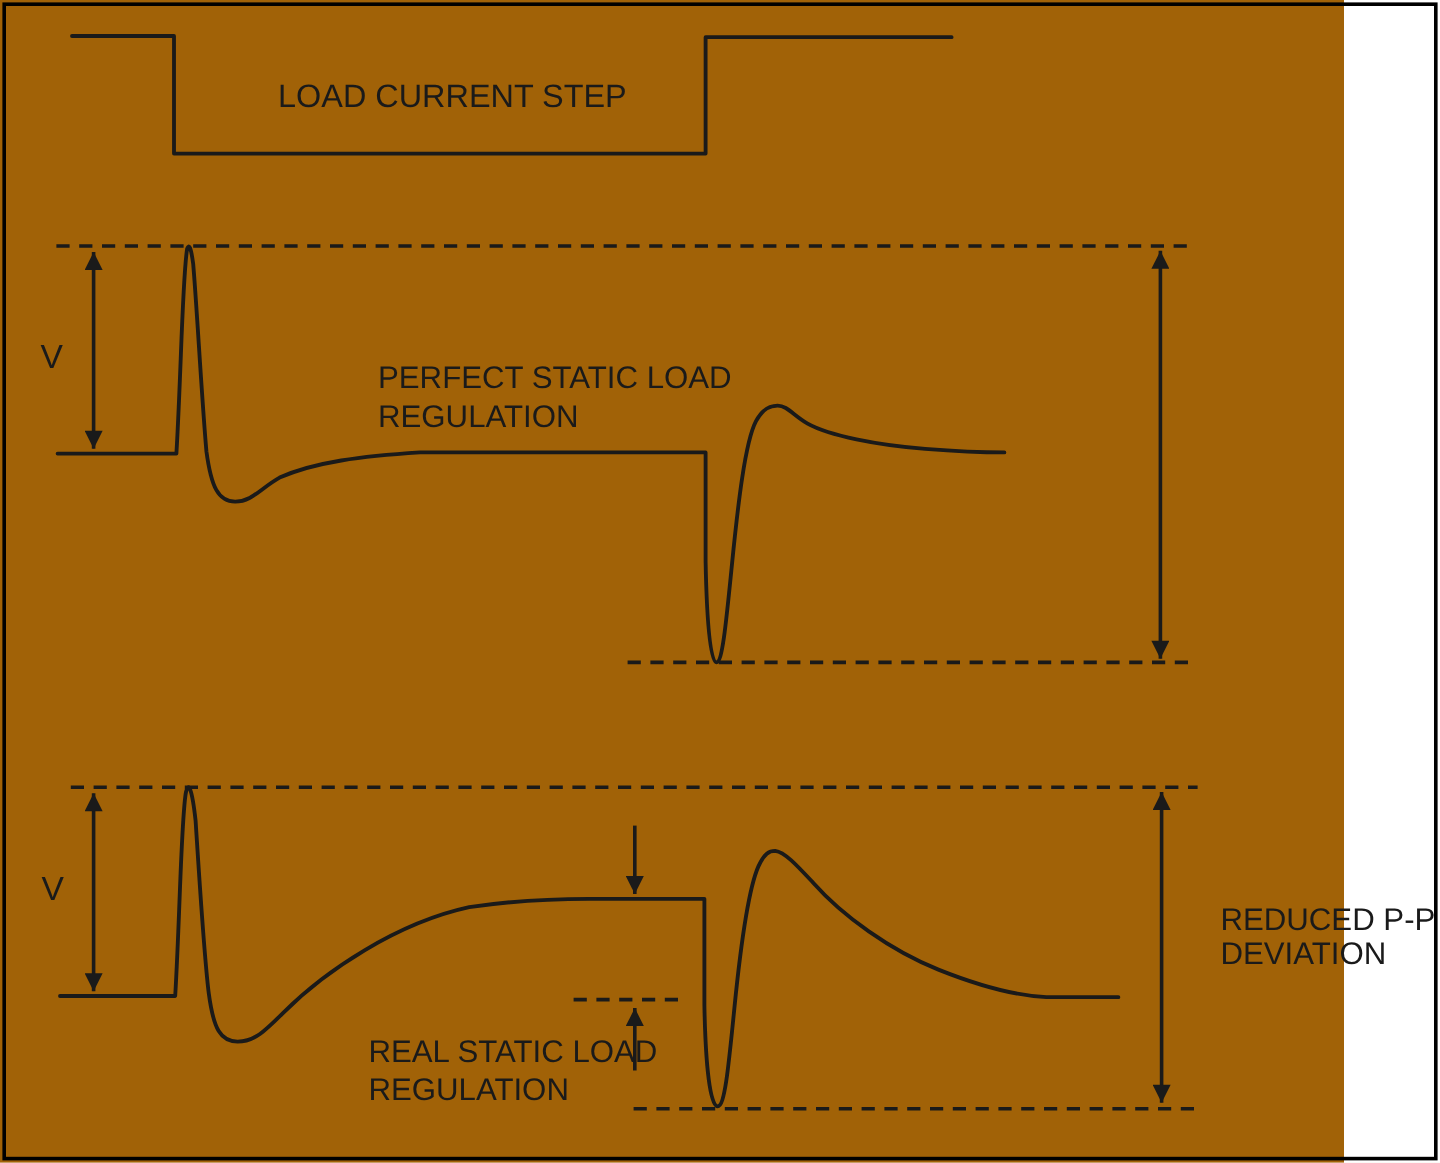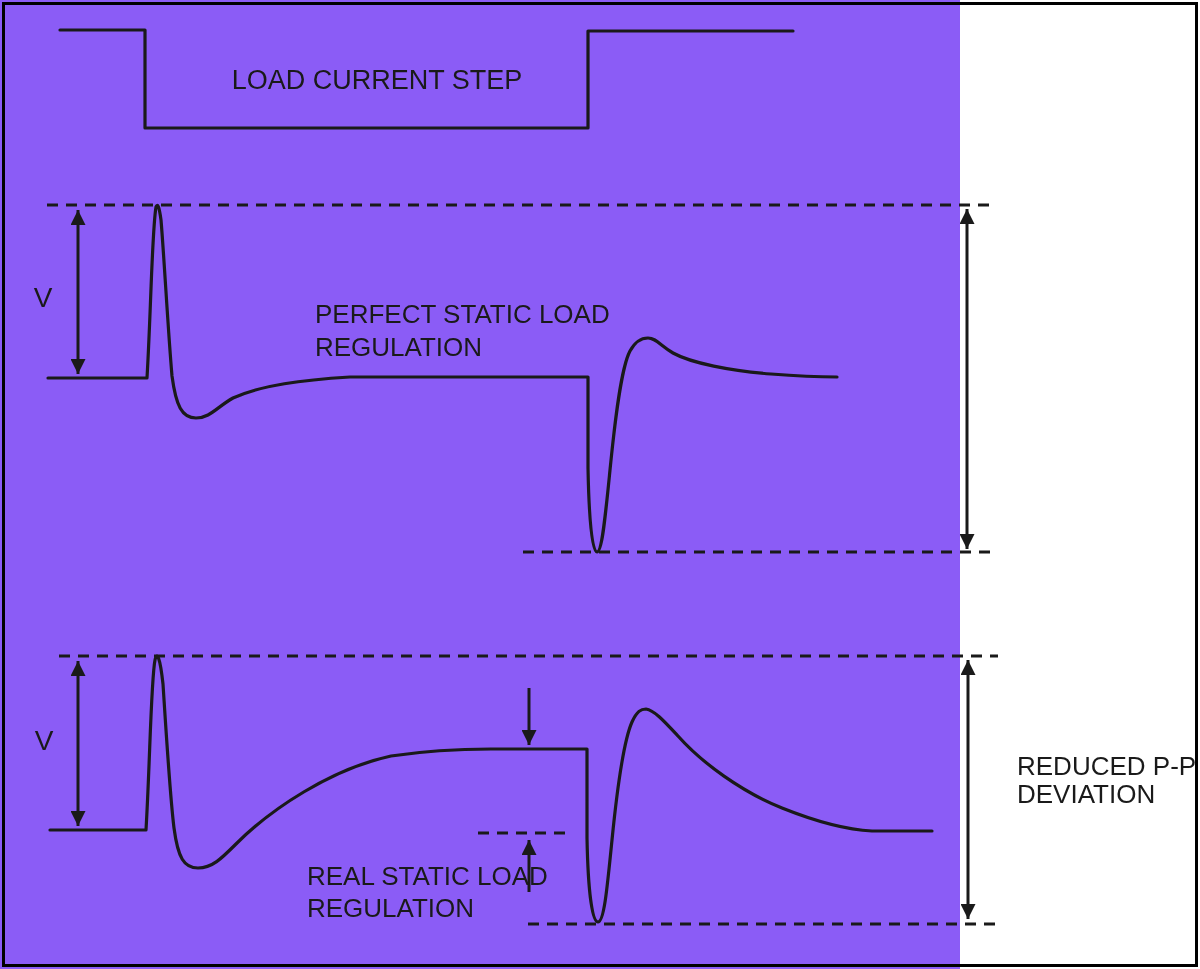--- a/index.html
+++ b/index.html
@@ -5,23 +5,23 @@
   html, body {
     margin: 0;
     padding: 0;
     background: #ffffff;
     width: 1200px;
     height: 969px;
     overflow: hidden;
   }
   .stage {
     position: relative;
-    width: 960px;
+    width: 1120px;
     height: 969px;
-    background: #8b5cf6;
+    background: #a16207;
   }
   svg { display: block; }
   .wave {
     fill: none;
     stroke: #1a1a1a;
     stroke-width: 3.2;
     stroke-linecap: round;
     stroke-linejoin: round;
   }
   .dash {

